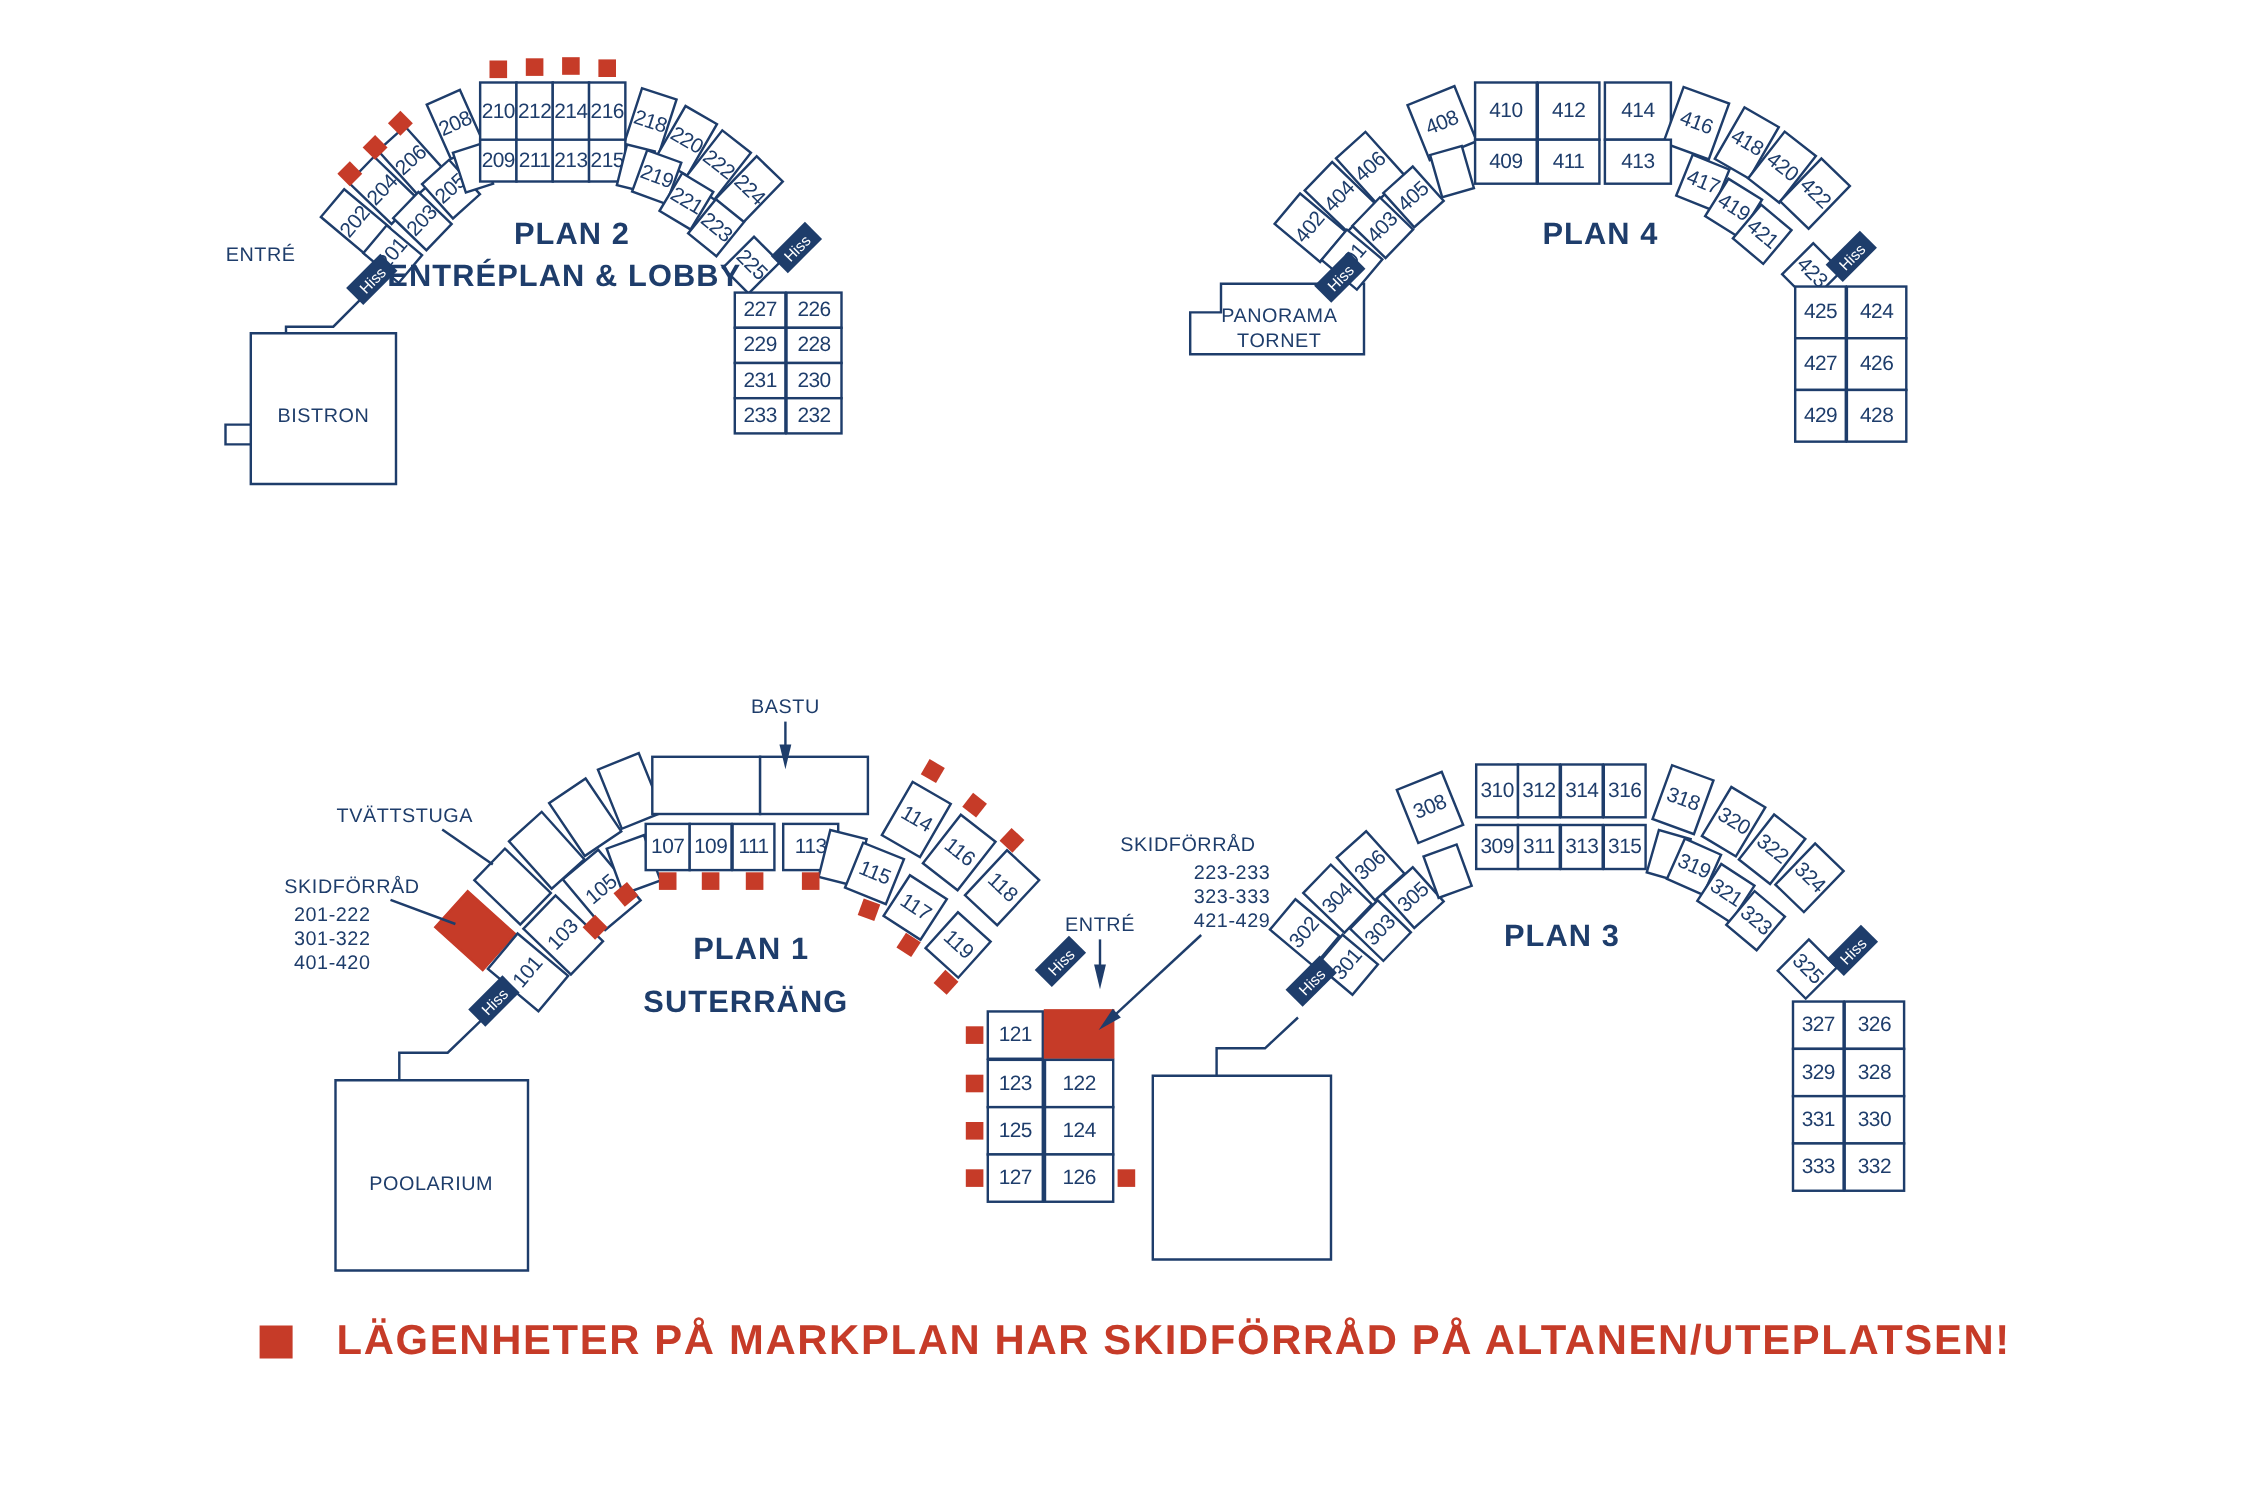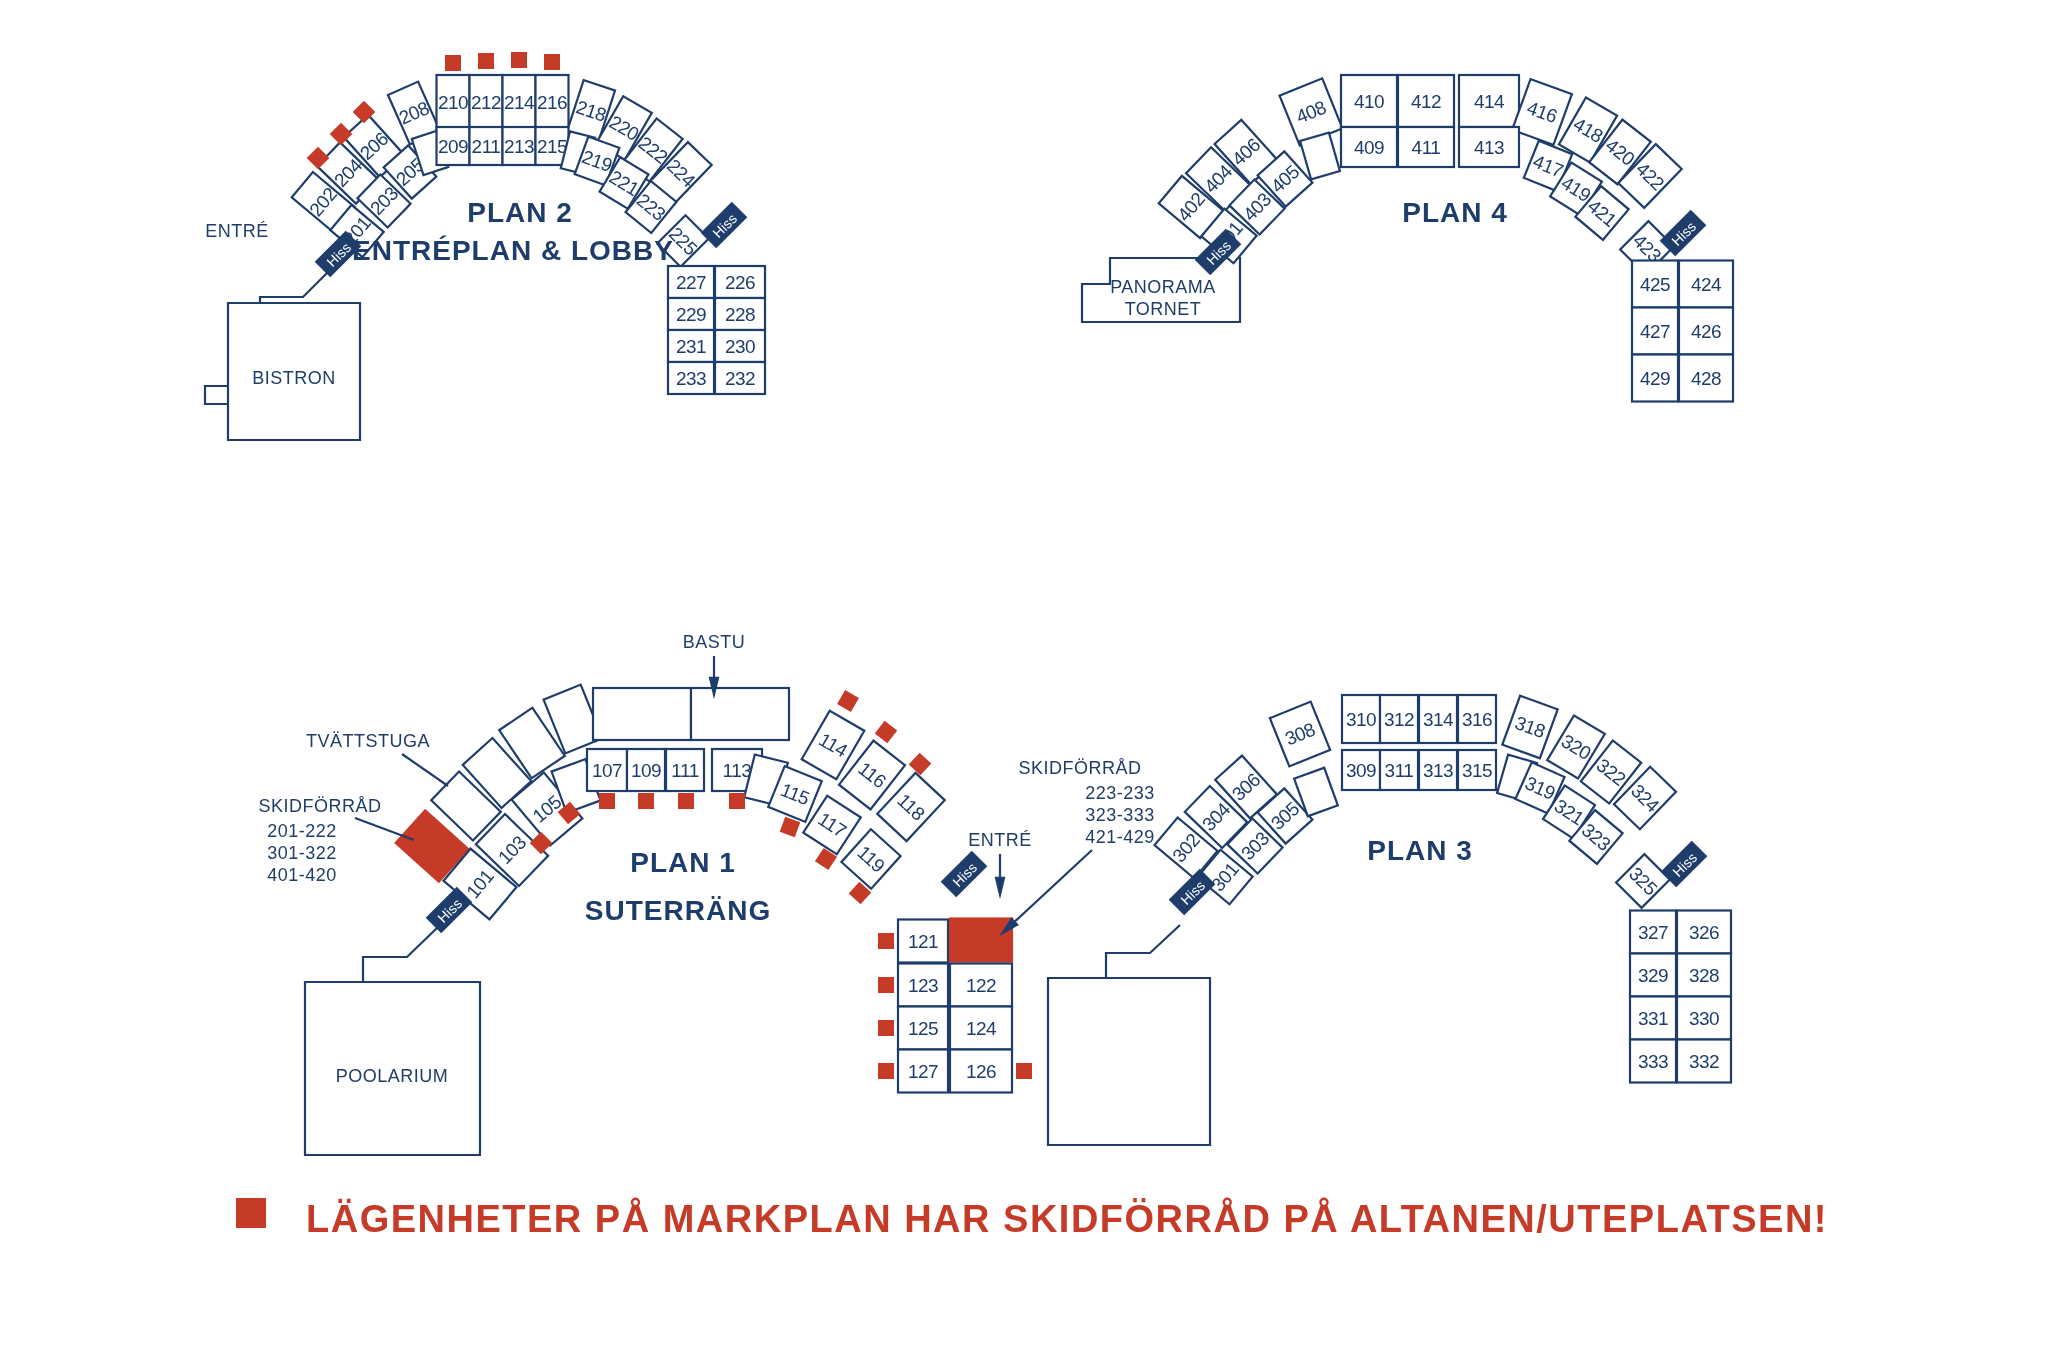--- a/index.html
+++ b/index.html
@@ -14,21 +14,21 @@
   .room{fill:#ffffff;stroke:var(--navy);stroke-width:2.2}
   .room.red{fill:var(--red);stroke:var(--red)}
   .rn{fill:var(--navy);font-size:19px;text-anchor:middle;dominant-baseline:central;letter-spacing:-0.5px}
   .marker{fill:var(--red)}
   .hiss{fill:var(--navy)}
   .hiss-t{fill:#ffffff;font-size:14px;text-anchor:middle;dominant-baseline:central}
   .pline{stroke:var(--navy);stroke-width:2.2}
   .ahead{fill:var(--navy)}
   .lbl{fill:var(--navy);font-size:18px;text-anchor:middle;letter-spacing:0.5px}
   .ptitle{fill:var(--navy);font-size:28px;font-weight:bold;text-anchor:middle;letter-spacing:1px}
-  .legend{position:absolute;left:236px;top:1198px;display:flex;gap:40px}
+  .legend{position:absolute;left:236px;top:1198px;display:flex;align-items:center;gap:40px}
   .legend-swatch{width:30px;height:30px;background:var(--red);flex:0 0 auto}
   .legend-text{color:var(--red);font-size:38px;font-weight:600;letter-spacing:1.5px;white-space:nowrap}
 </style>
 </head>
 <body>
 
 <svg id="plan-svg" width="2048" height="1365" viewBox="0 0 2048 1365">
     <g>
       <polygon points="228,303 360,303 360,440 228,440" class="shape"></polygon>
       <polyline points="333,267 303,297 260,297 260,303" class="wall"></polyline>

